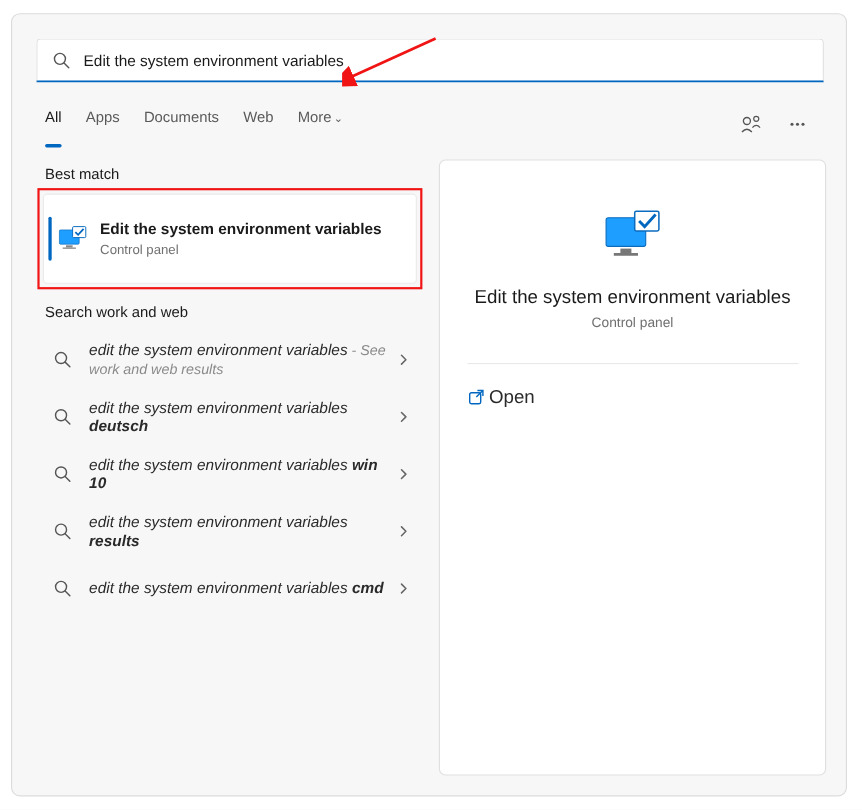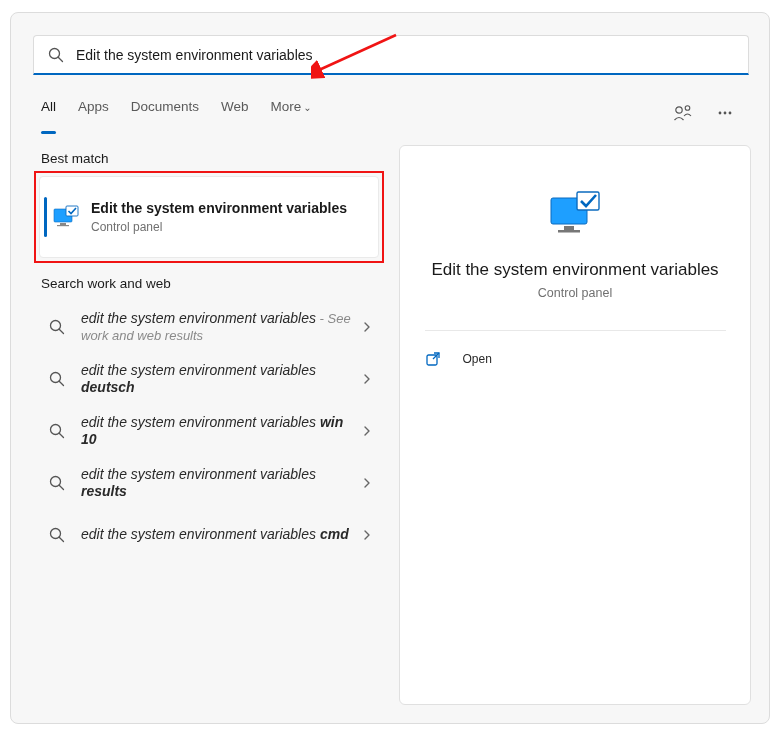--- a/index.html
+++ b/index.html
@@ -57,21 +57,21 @@
   
   .right-panel {
     position:absolute; left:388px; top:132px; width:352px; height:560px;
     background:#fff; border:1px solid #e0e0e0; border-radius:6px;
     display:flex; flex-direction:column; align-items:center;
   }
   .right-panel .big-icon { width:56px; height:56px; margin-top:40px;}
   .right-panel .title { font-size:17px; color:#1a1a1a; text-align:center; margin-top:18px; padding:0 20px;}
   .right-panel .sub { font-size:12.5px; color:#707070; margin-top:6px;}
   .right-panel .divider { width:86%; height:1px; background:#e8e8e8; margin-top:30px;}
-  .right-panel .open-row { width:86%; display:flex; align-items:center; gap:22px; margin-top:20px; font-size:12px; color:#2a2a2a; cursor:pointer;}
+  .right-panel .open-row { width:86%; display:flex; align-items:center; gap:4px; margin-top:20px; font-size:17px; color:#2a2a2a; cursor:pointer;}
   
   .arrow { position:absolute; left:300px; top:17px; width:90px; height:50px; pointer-events:none;}
   
   svg { display:block; }
 </style>
 </head>
 <body>
 
 <div class="window">
 

